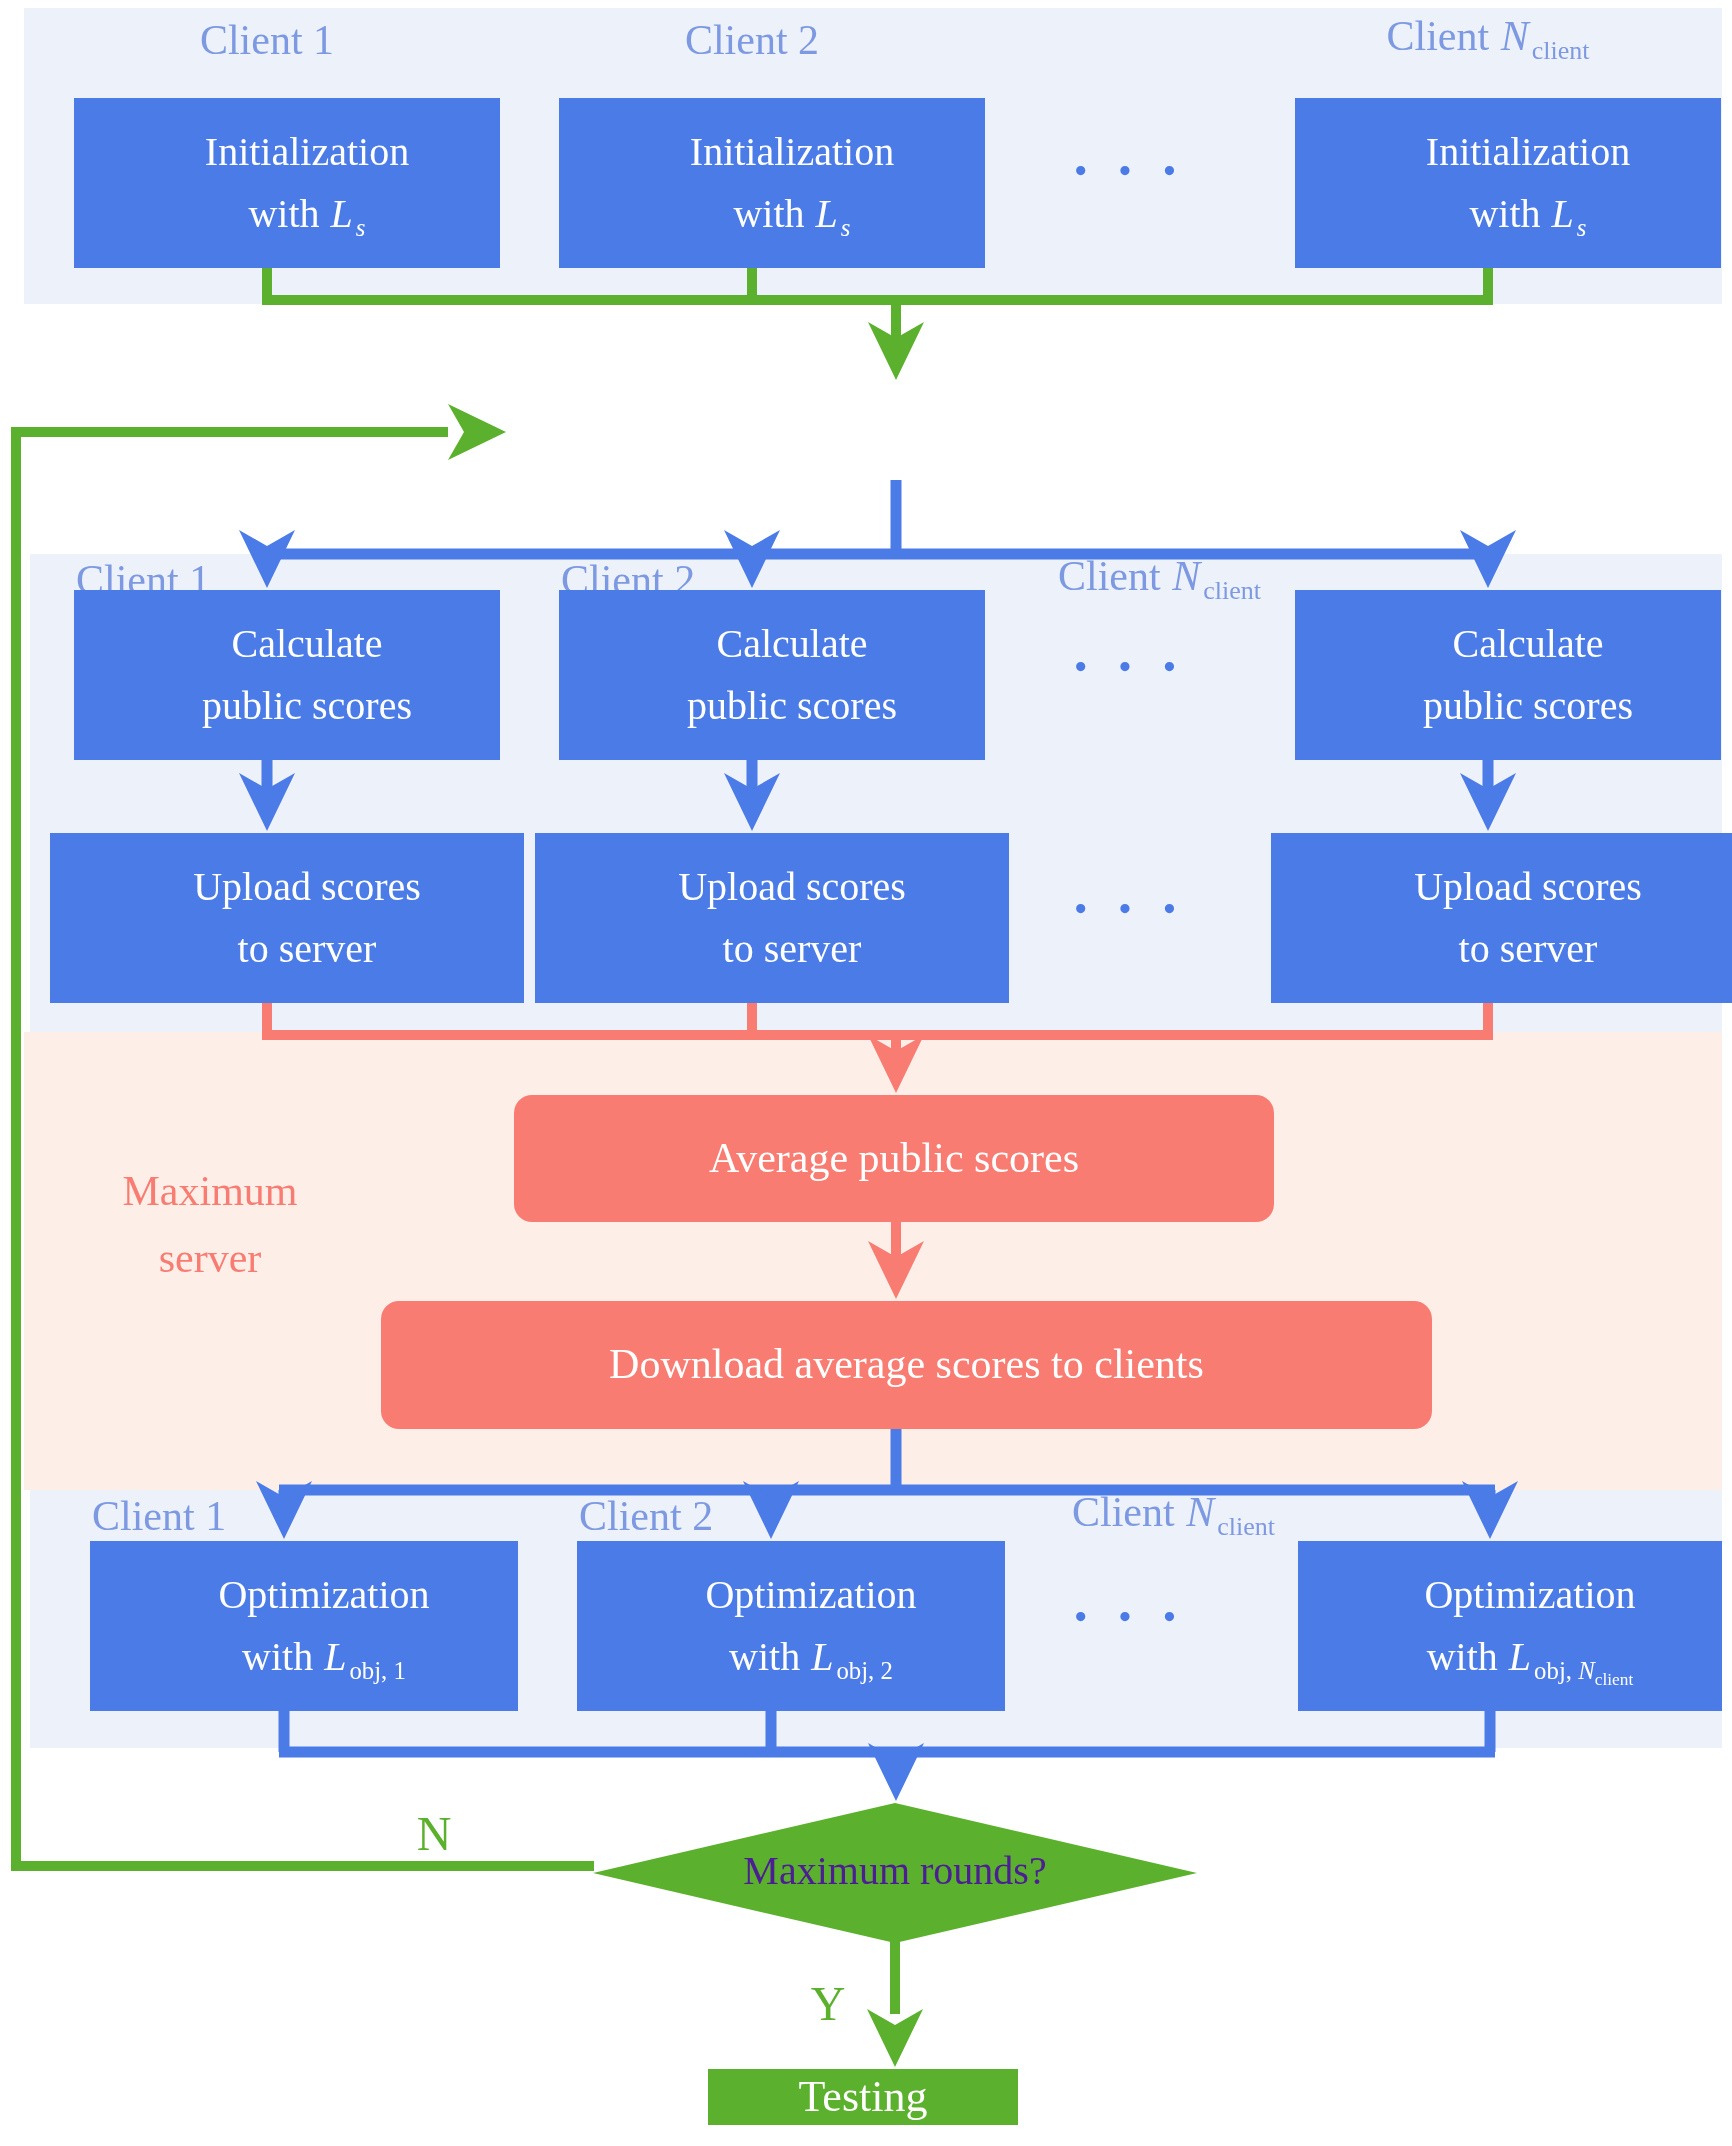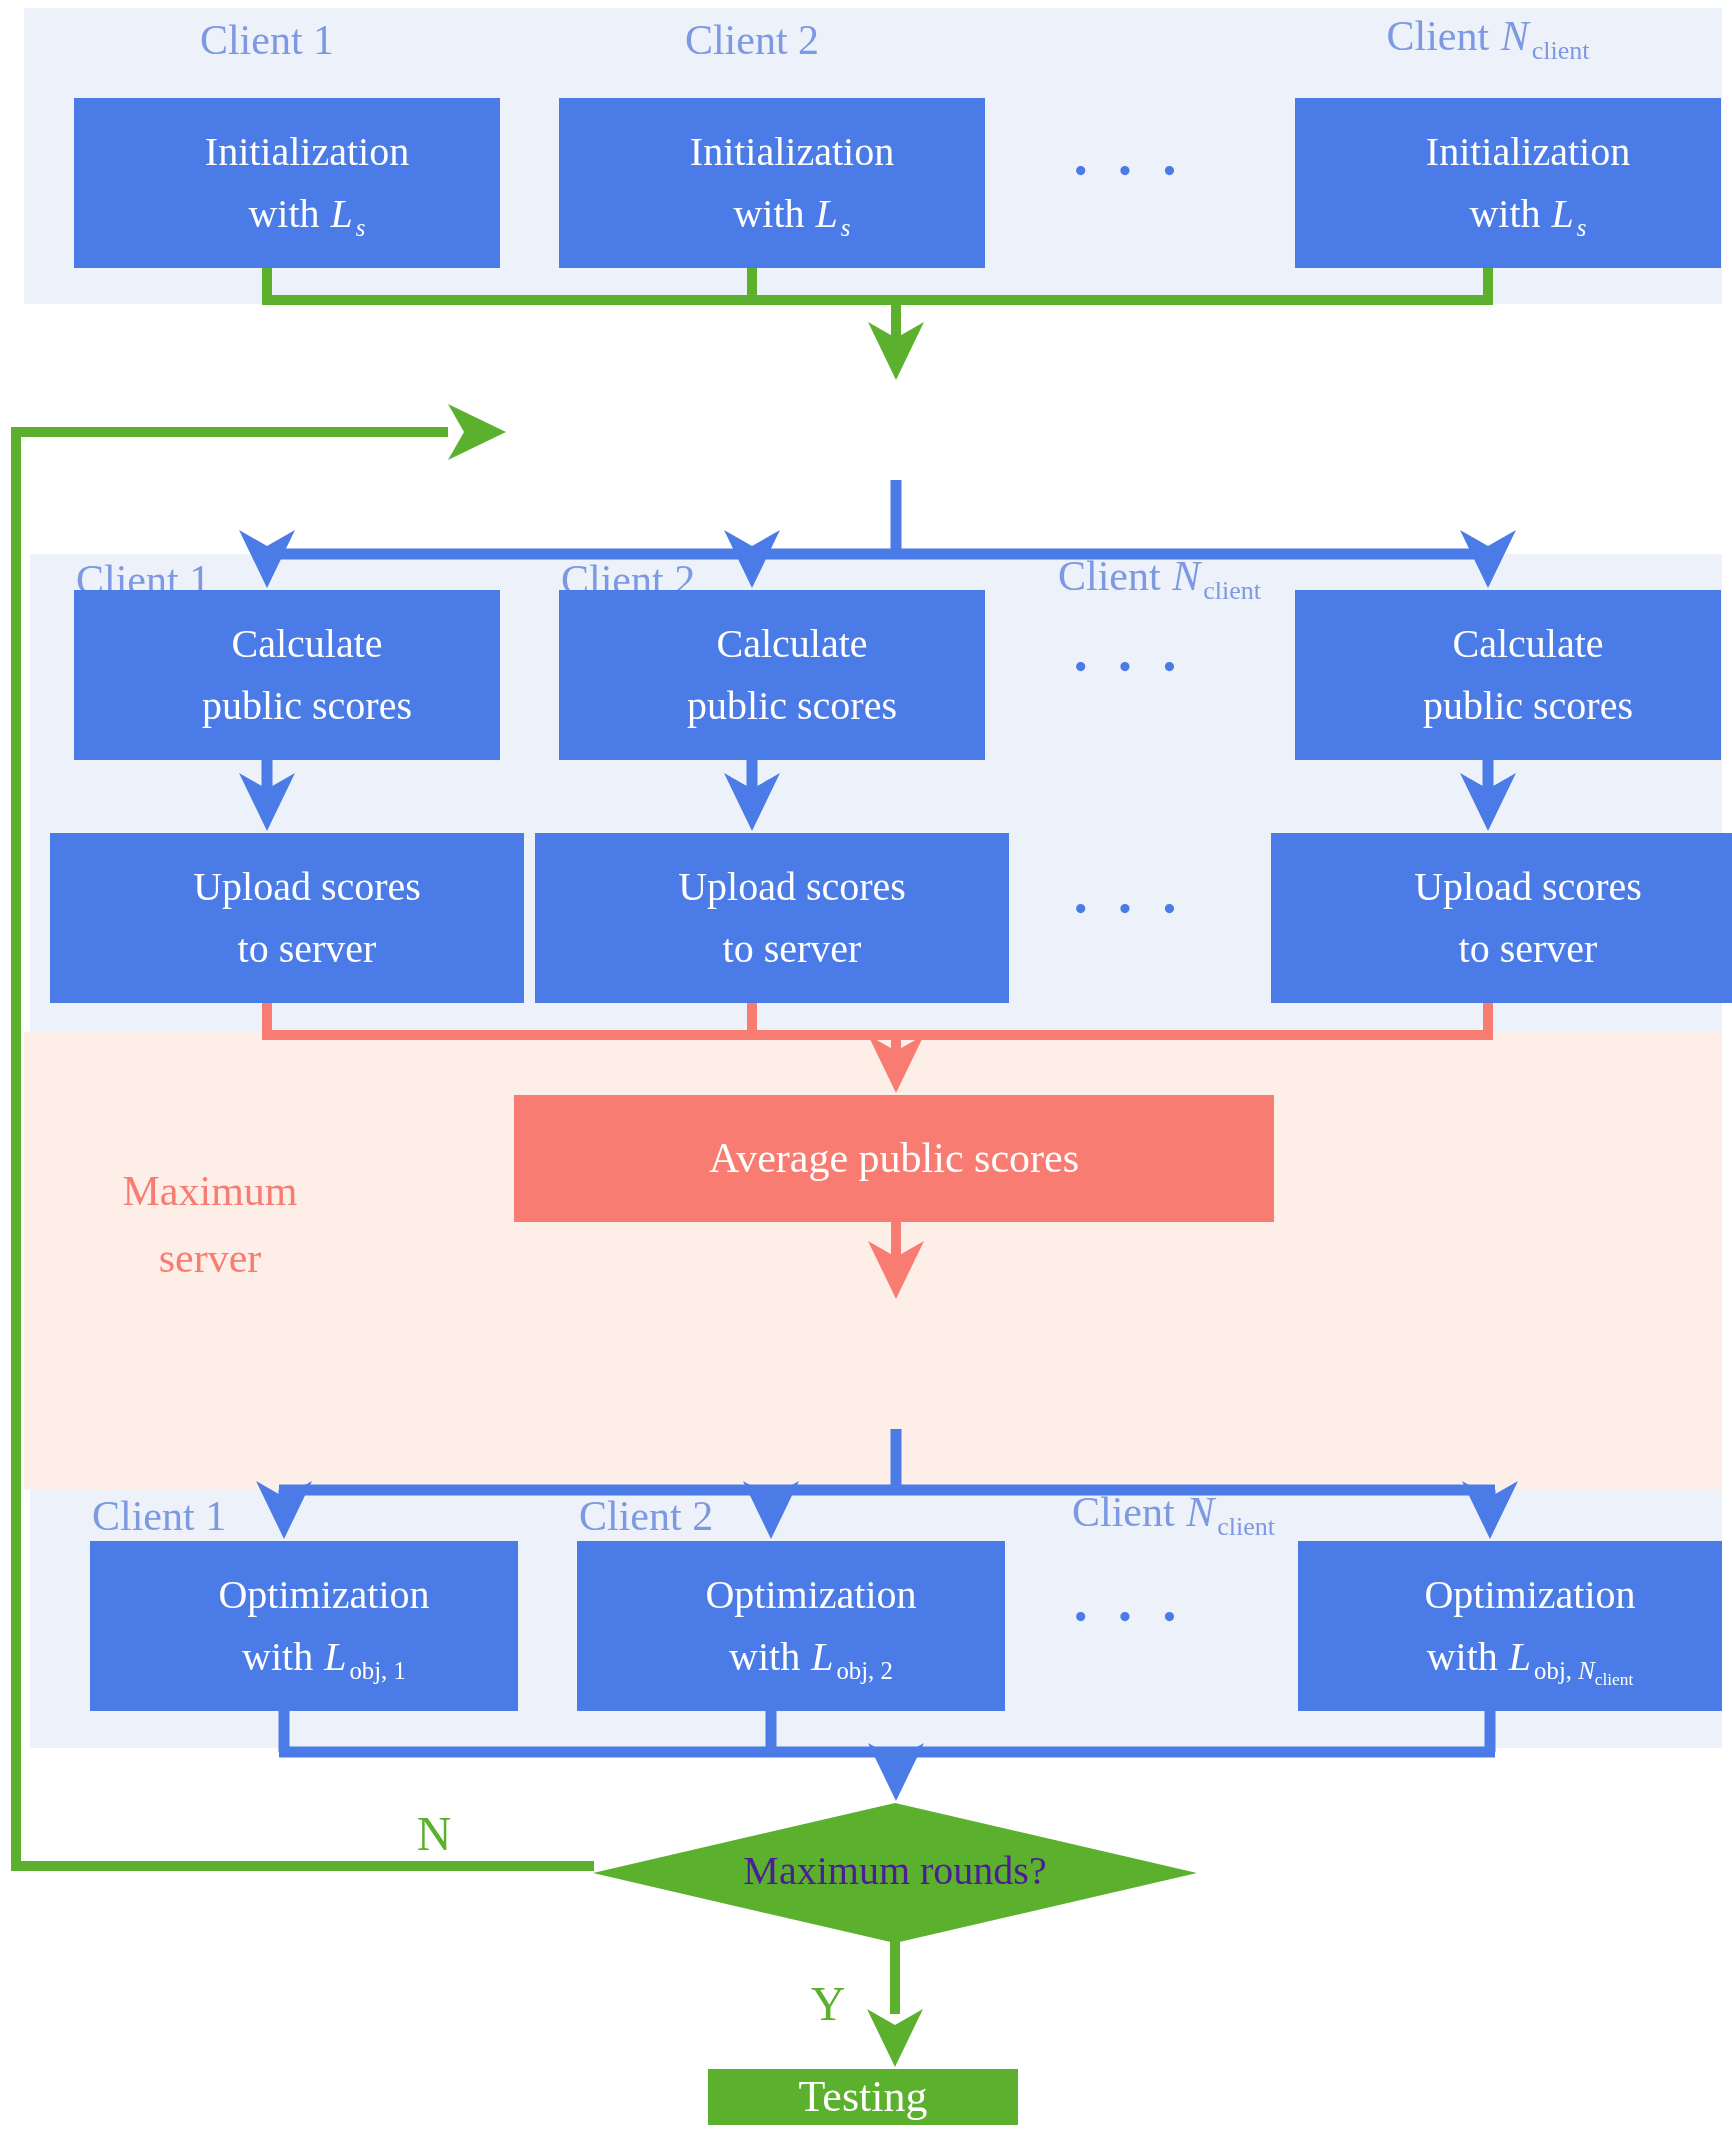--- a/index.html
+++ b/index.html
@@ -13,21 +13,21 @@
   .panel{position:absolute;background:#edf1fa;}
   .panel.peach{background:#fdefe8;}
   #connectors{position:absolute;left:0;top:0;pointer-events:none;}
   .box{
     position:absolute;display:flex;flex-direction:column;
     justify-content:center;align-items:center;
     color:#ffffff;text-align:center;font-size:40px;line-height:1.55;
   }
   .box.blue{background:#4b7be6;padding-left:40px;}
   .box.green{background:#5bb12d;}
-  .box.salmon{background:#f87c72;}
+  .box.salmon{background:#f87c72;border-radius:18px;}
   .box.single{font-size:42px;}
   .clabel{
     position:absolute;color:#7d99e2;font-size:42px;white-space:nowrap;
   }
   .clabel.center{text-align:center;}
   .dots{
     position:absolute;color:#4b7be6;font-size:34px;font-weight:bold;
     letter-spacing:12px;text-align:center;
   }
   .server-label{
@@ -159,20 +159,23 @@
     <div>to server</div>
   </div>
 
   <div class="server-label" style="left:100px;top:1158px;width:220px">
     <div>Maximum</div>
     <div>server</div>
   </div>
   <div class="box salmon single" style="left:514px;top:1095px;width:760px;height:127px">
     <div>Average public scores</div>
   </div>
+  <div class="box salmon single" style="left:381px;top:1301px;width:1051px;height:128px">
+    <div>Download average scores to clients</div>
+  </div>
 
   <div class="clabel" style="left:92px;top:1492px">Client 1</div>
   <div class="clabel" style="left:579px;top:1492px">Client 2</div>
   <div class="clabel" style="left:1072px;top:1488px"><span>Client </span><i class="sym">N</i><sub>client</sub></div>
   <div class="dots" style="left:1056px;top:1598px;width:150px">• • •</div>
 
   <div class="box blue" style="left:90px;top:1541px;width:388px;height:170px">
     <div>Optimization</div>
     <div><span>with </span><i class="sym">L</i><sub>obj, 1</sub></div>
   </div>

